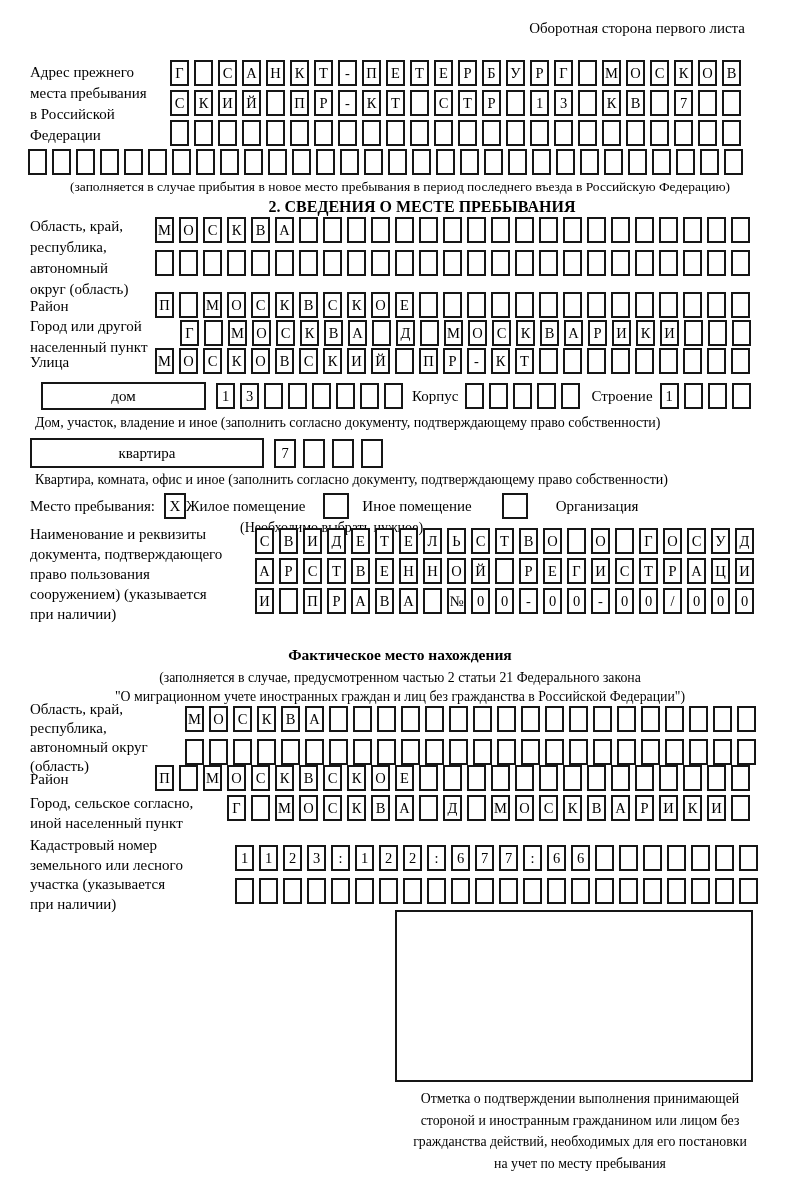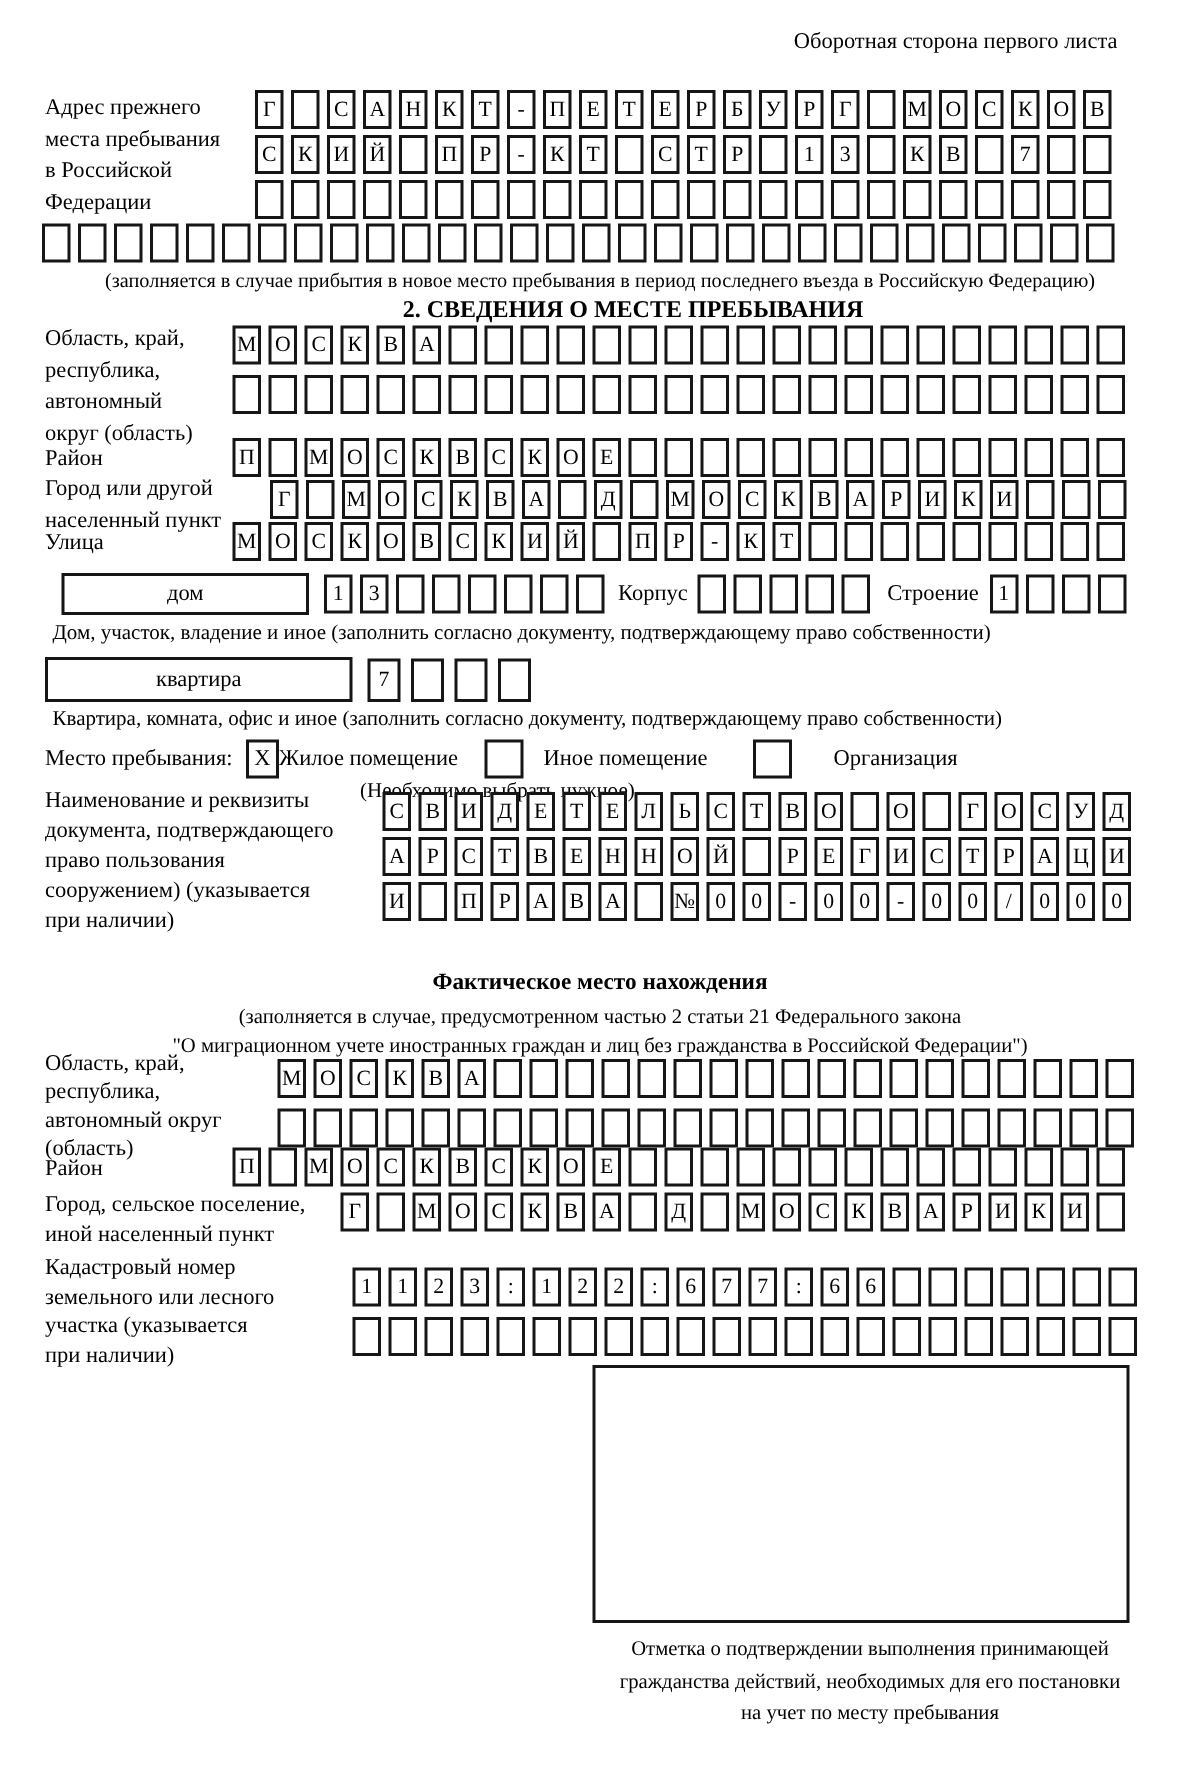--- a/index.html
+++ b/index.html
@@ -338,21 +338,21 @@
   <div style="display:flex; gap:5px;">
       <span class="cell">1</span>
       <span class="cell"></span>
       <span class="cell"></span>
       <span class="cell"></span>
     </div>
 </div>
 <div class="caption" style="top:415px; left:35px; font-size:14px;">Дом, участок, владение и иное (заполнить согласно документу, подтверждающему право собственности)</div>
 
 <div class="inlinerow" style="top:438px; left:30px;">
-  <div class="widebox" style="width:205px; height:30px;">квартира</div>
+  <div class="widebox" style="width:234px; height:30px;">квартира</div>
   <div style="display:flex; gap:7px; margin-left:10px;">
       <span class="cell big">7</span>
       <span class="cell big"></span>
       <span class="cell big"></span>
       <span class="cell big"></span>
     </div>
 </div>
 <div class="caption" style="top:472px; left:35px; font-size:14px;">Квартира, комната, офис и иное (заполнить согласно документу, подтверждающему право собственности)</div>
 
 <div class="inlinerow" style="top:493px; left:30px;">
@@ -529,21 +529,21 @@
     <span class="cell"></span>
     <span class="cell"></span>
     <span class="cell"></span>
     <span class="cell"></span>
     <span class="cell"></span>
     <span class="cell"></span>
     <span class="cell"></span>
   </div>
 
 <div class="label tight" style="top:793px; left:30px; width:190px; line-height:20px;">
-    <div>Город, сельское поселение,</div>
+    <div>Город, сельское согласно,</div>
     <div>иной населенный пункт</div>
   </div>
 <div class="cellrow" style="top:795px; left:227px;">
     <span class="cell">Г</span>
     <span class="cell"></span>
     <span class="cell">М</span>
     <span class="cell">О</span>
     <span class="cell">С</span>
     <span class="cell">К</span>
     <span class="cell">В</span>
@@ -615,15 +615,16 @@
     <span class="cell"></span>
     <span class="cell"></span>
     <span class="cell"></span>
     <span class="cell"></span>
     <span class="cell"></span>
   </div>
 
 <div class="stamp-box"></div>
 <div class="stamp-caption">
     <div>Отметка о подтверждении выполнения принимающей</div>
+    <div>стороной и иностранным гражданином или лицом без</div>
     <div>гражданства действий, необходимых для его постановки</div>
     <div>на учет по месту пребывания</div>
   </div>
 
 </body></html>

